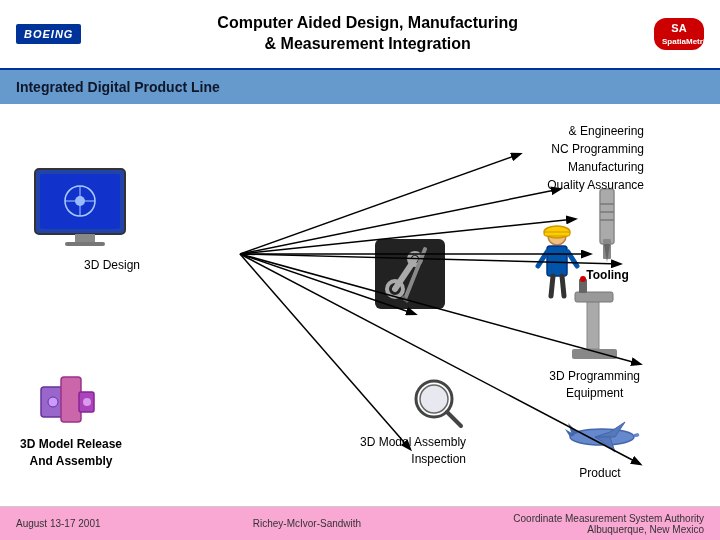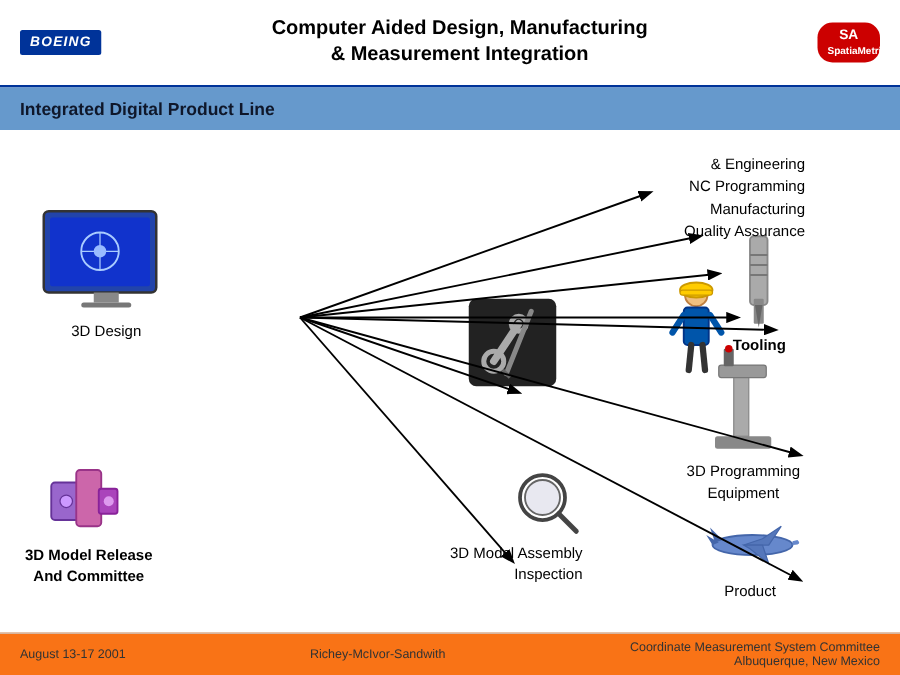--- a/index.html
+++ b/index.html
@@ -99,20 +99,21 @@
     .design-3d {
       position: absolute;
       left: 30px;
       top: 60px;
       text-align: center;
     }
     .design-3d-label {
       font-size: 12px;
       margin-top: 4px;
       color: #000;
+      text-align: right;
     }
 
     
     .model-release {
       position: absolute;
       left: 20px;
       bottom: 70px;
       text-align: center;
       font-weight: bold;
     }
@@ -186,21 +187,21 @@
       font-weight: bold;
     }
 
     
     .footer {
       position: absolute;
       bottom: 0;
       left: 0;
       width: 100%;
       height: 34px;
-      background: #f97316;
+      background: #f9a8d4;
       border-top: 1px solid #ccc;
       display: flex;
       align-items: center;
       justify-content: space-between;
       padding: 16px 16px;
       font-size: 10px;
       color: #333;
     }
 
     
@@ -279,21 +280,21 @@
     <svg width="80" height="65" viewBox="0 0 80 65">
 
       <rect x="10" y="20" width="25" height="30" rx="3" fill="#9966cc" stroke="#663399" stroke-width="1.5"></rect>
       <rect x="30" y="10" width="20" height="45" rx="3" fill="#cc66aa" stroke="#993388" stroke-width="1.5"></rect>
       <circle cx="22" cy="35" r="5" fill="#cc99ff" stroke="#663399" stroke-width="1"></circle>
       <rect x="48" y="25" width="15" height="20" rx="2" fill="#aa44bb" stroke="#882299" stroke-width="1.5"></rect>
       <circle cx="56" cy="35" r="4" fill="#dd99ee"></circle>
     </svg>
     <div class="model-release-label">
       <span>3D Model Release</span><br>
-      <span>And Committee</span>
+      <span>And Assembly</span>
     </div>
   </div>
 
   <div class="detail-assembly">
     
     <svg width="80" height="80" viewBox="0 0 80 80">
       <rect x="5" y="5" width="70" height="70" rx="6" fill="#222"></rect>
 
       <path d="M25 55 L45 25" stroke="#aaa" stroke-width="6" stroke-linecap="round"></path>
       <circle cx="25" cy="55" r="8" fill="none" stroke="#aaa" stroke-width="4"></circle>
@@ -413,16 +414,16 @@
       </marker>
     </defs>
   </svg>
 
 </div>
 
 <div class="footer">
   <span>August 13-17 2001</span>
   <span>Richey-McIvor-Sandwith</span>
   <div style="text-align:right;">
-    <div>Coordinate Measurement System Committee</div>
+    <div>Coordinate Measurement System Authority</div>
     <div>Albuquerque, New Mexico</div>
   </div>
 </div>
 
 </body></html>

